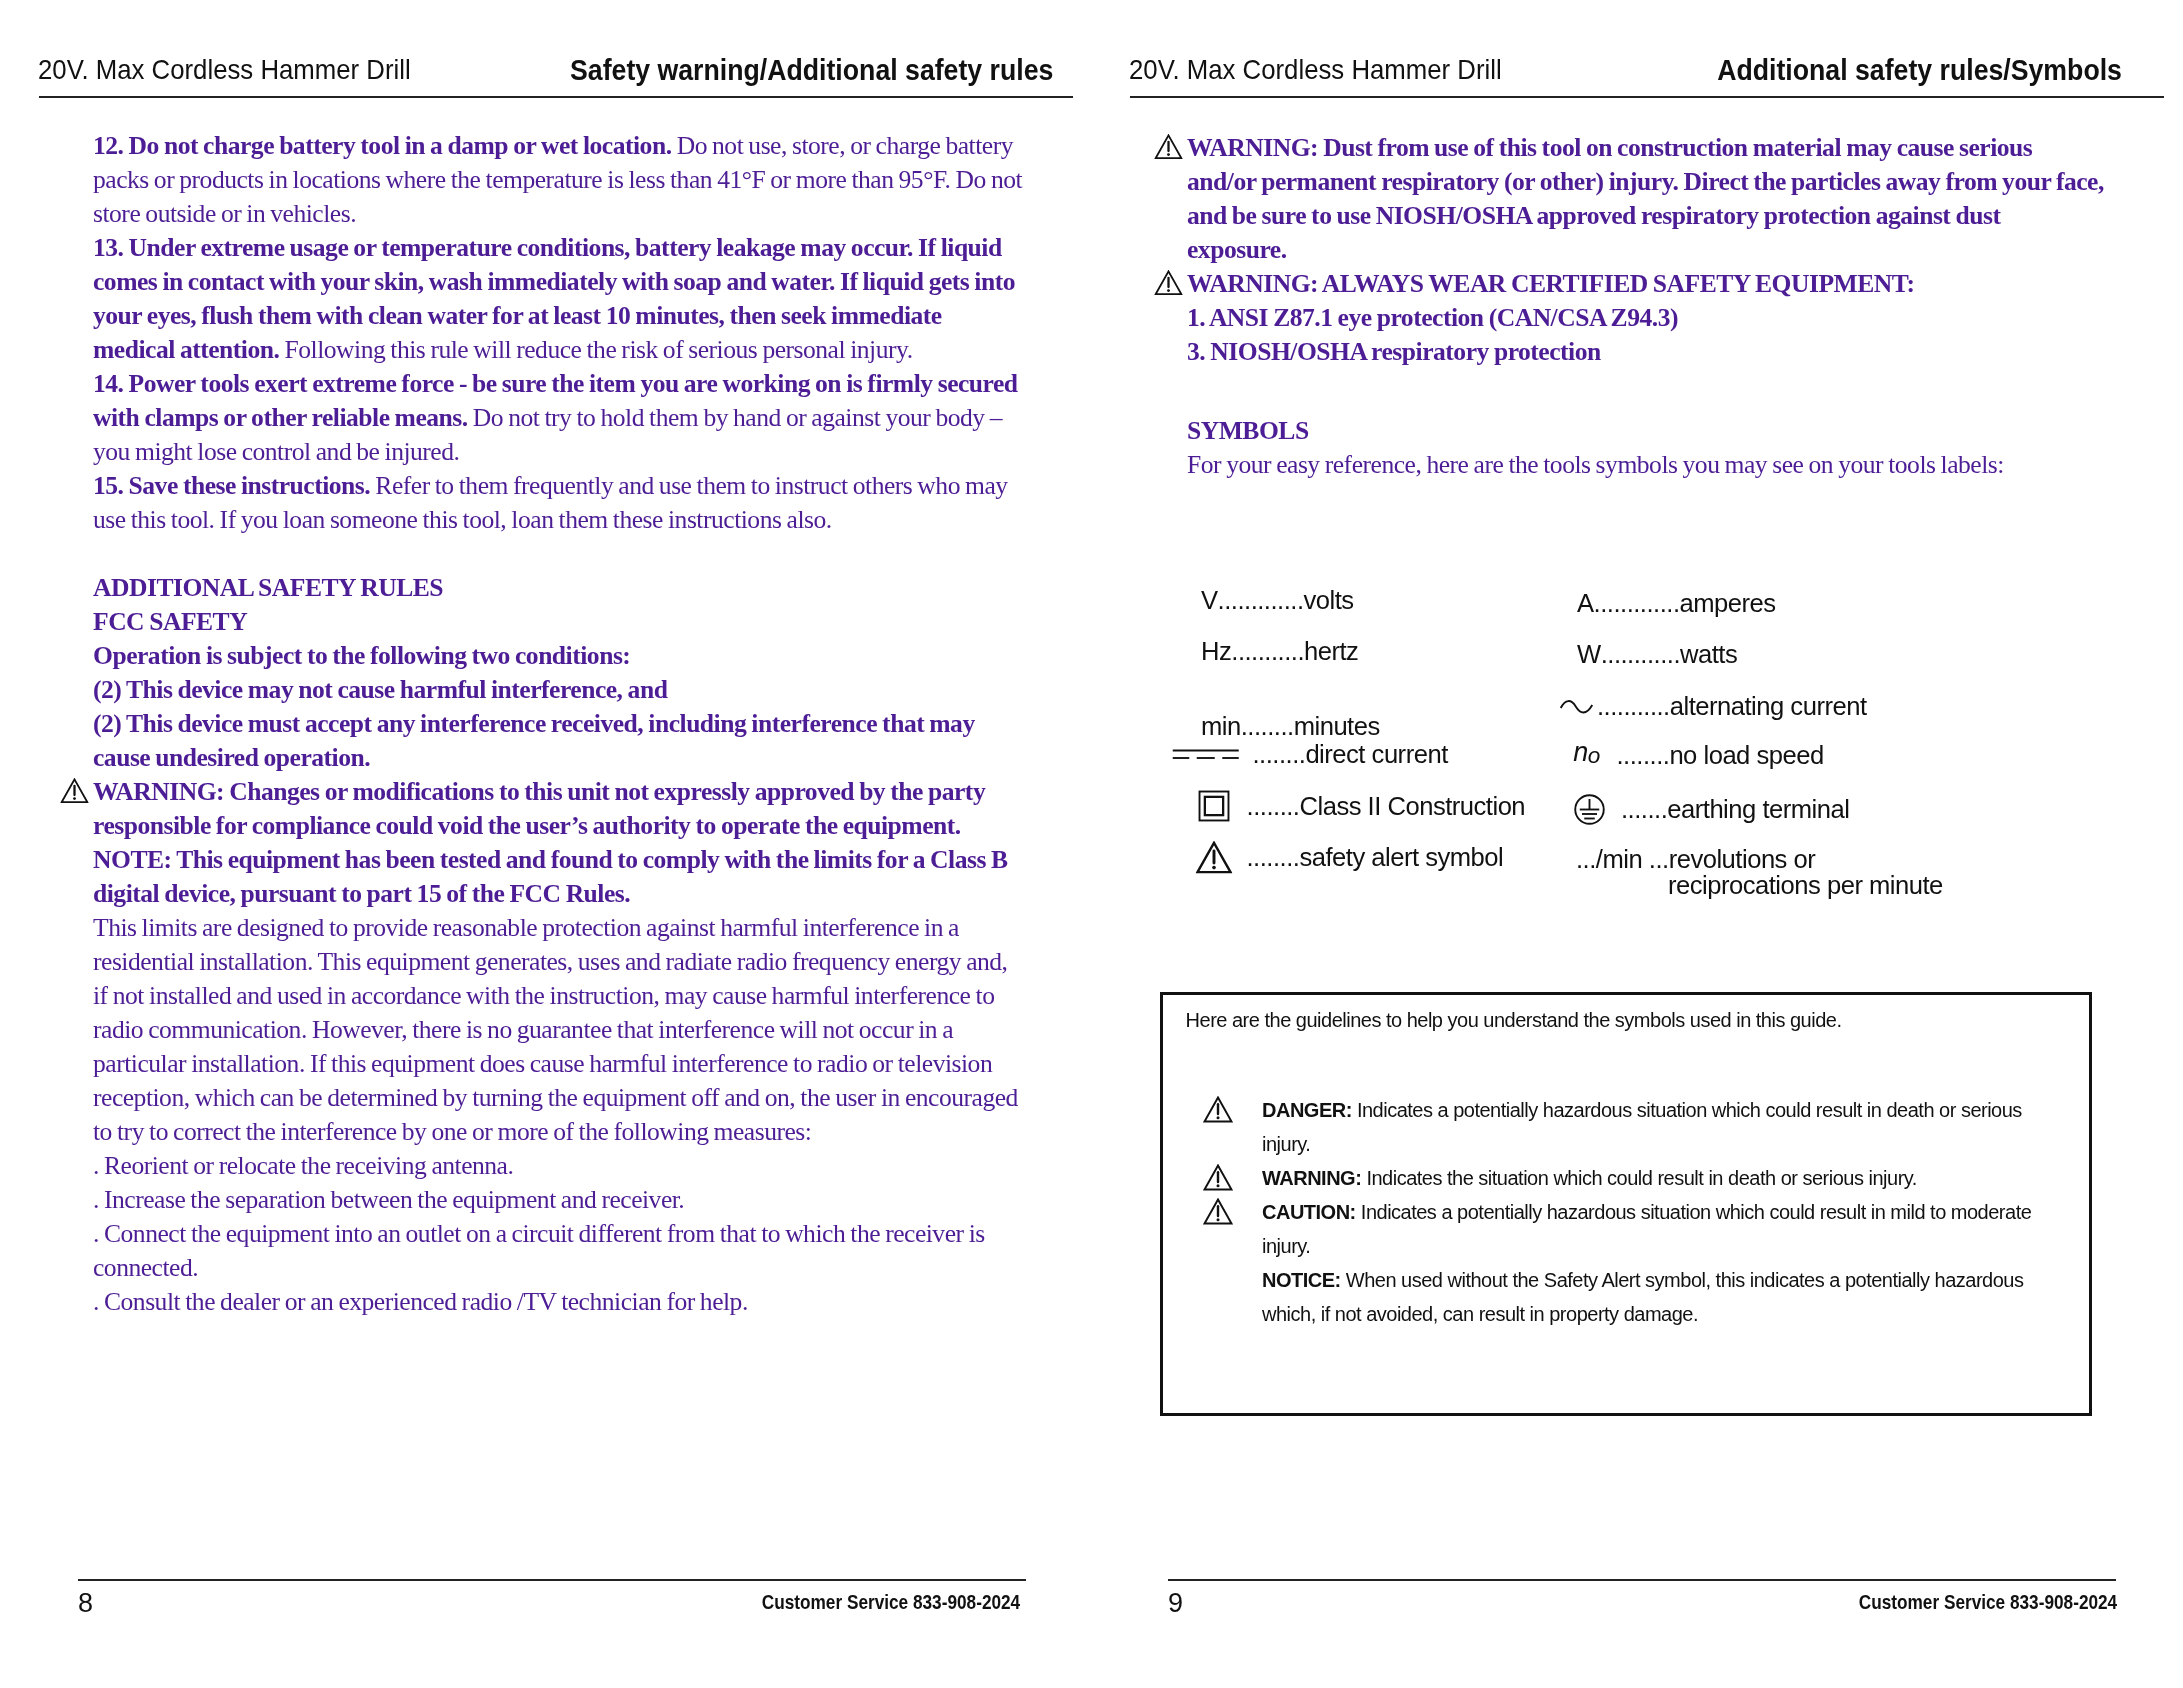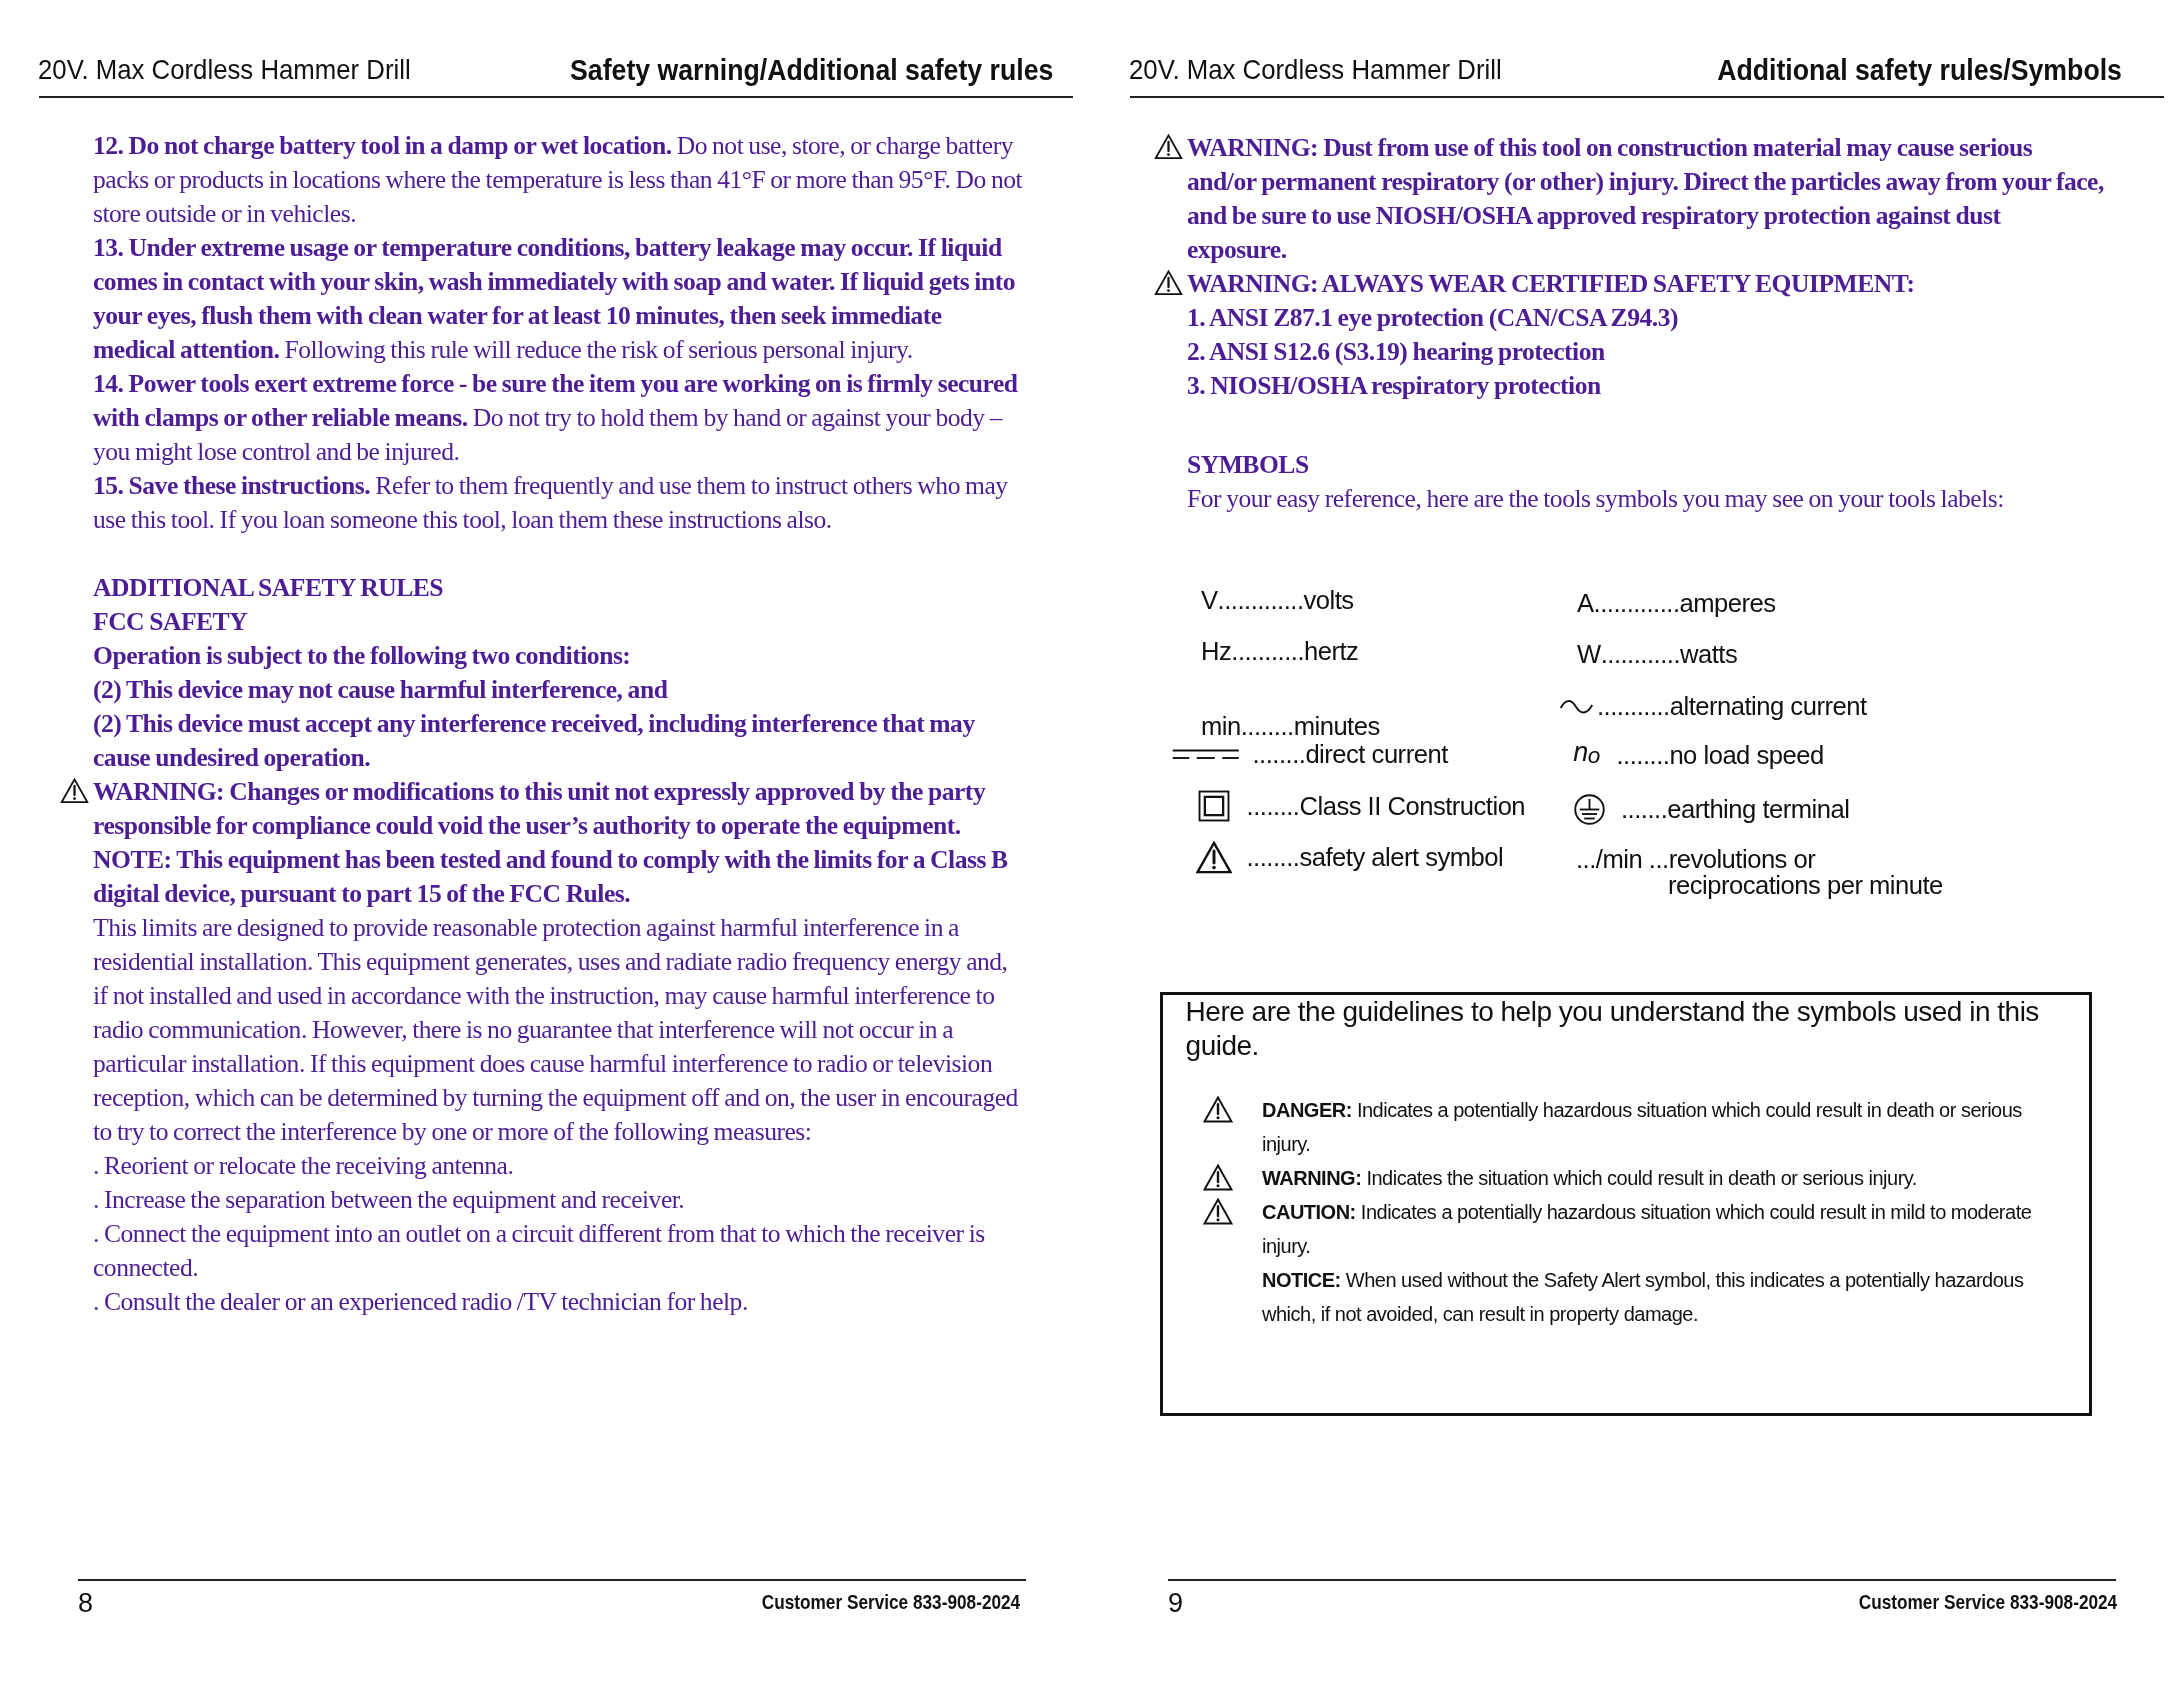--- a/index.html
+++ b/index.html
@@ -22,21 +22,21 @@
 
   .warn-line { position:relative; }
   .tri { display:inline-block; width:29px; height:25.6px; vertical-align:-2.3px; }
   .hang { position:absolute; left:-33px; top:3px; }
 
   .sym-grid { position:absolute; font-family:"Liberation Sans", sans-serif; font-size:25.6px; color:#111; letter-spacing:-0.5px; }
   .sym-item { position:absolute; white-space:nowrap; display:flex; align-items:center; }
   .sym-item .glyph { display:inline-flex; align-items:center; justify-content:center; }
 
   .guide-box { position:absolute; left:69px; top:992px; width:932px; height:424px; border:3.8px solid #111; box-sizing:border-box; }
-  .guide-box .intro { position:absolute; left:22.6px; top:0; width:873px; font-family:"Liberation Sans", sans-serif; font-size:28px; line-height:34px; letter-spacing:-0.5px; }
+  .guide-box .intro { position:absolute; left:22.6px; top:8px; width:873px; font-family:"Liberation Sans", sans-serif; font-size:20px; line-height:34px; letter-spacing:-0.5px; }
   .guide-box .defs { position:absolute; left:99px; top:98px; width:813px; font-family:"Liberation Sans", sans-serif; font-size:20px; line-height:34px; letter-spacing:-0.5px; }
   .guide-box .defs p { margin:0; position:relative; }
   .guide-box .defs .ico { position:absolute; left:-59px; top:3px; }
 </style>
 </head>
 <body>
 
 <svg width="0" height="0" style="position:absolute">
   <defs>
     <symbol id="alert-tri" viewBox="0 0 40 36">
@@ -94,21 +94,20 @@
         </svg>
       <span>WARNING: Dust from use of this tool on construction material may cause serious and/or permanent respiratory (or other) injury. Direct the particles away from your face, and be sure to use NIOSH/OSHA approved respiratory protection against dust exposure.</span>
     </p>
     <p class="b warn-line">
       <svg class="tri hang" viewBox="0 0 38 34" width="29" height="25.6">
           <use href="#alert-tri"></use>
         </svg>
       <span>WARNING: ALWAYS WEAR CERTIFIED SAFETY EQUIPMENT:</span>
     </p>
     <p class="b">1. ANSI Z87.1 eye protection (CAN/CSA Z94.3)</p>
-    <p class="b">2. ANSI S12.6 (S3.19) hearing protection</p>
     <p class="b">3. NIOSH/OSHA respiratory protection</p>
     <div class="gap" style="height:45px"></div>
     <p class="b">SYMBOLS</p>
     <p>For your easy reference, here are the tools symbols you may see on your tools labels:</p>
   </div>
 
   <div class="sym-grid" style="left:0; top:0; width:1092px; height:1689px;">
 
     <div class="sym-item" style="left:110px; top:586px;">
       <span>V</span>

